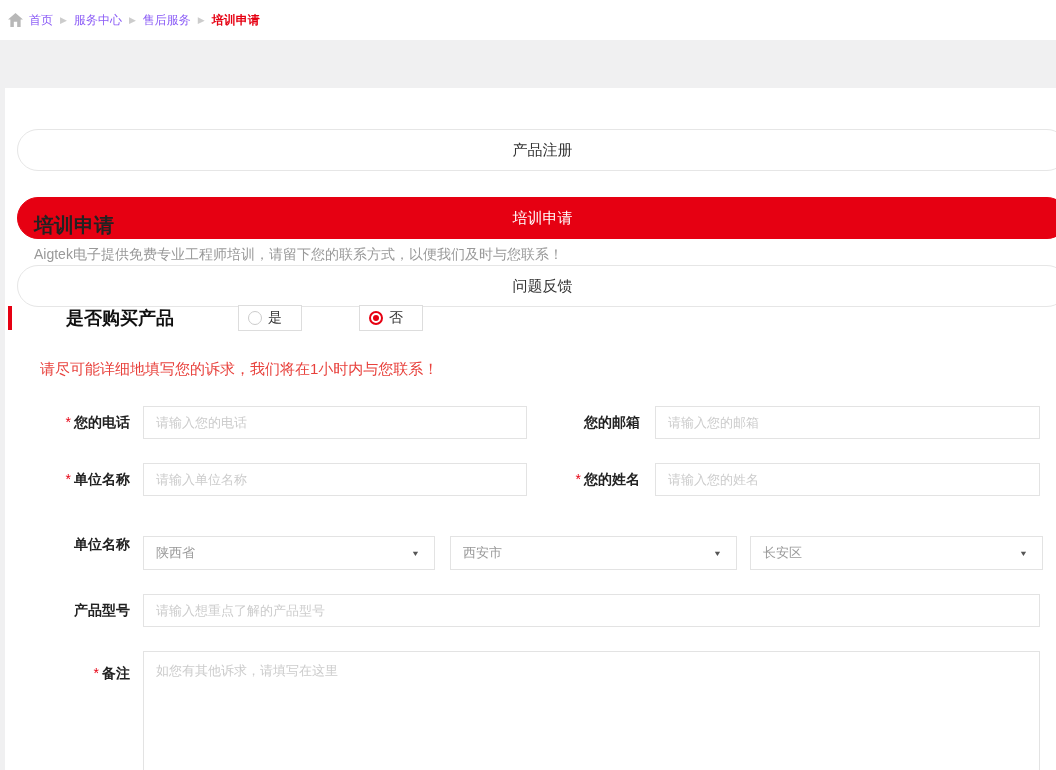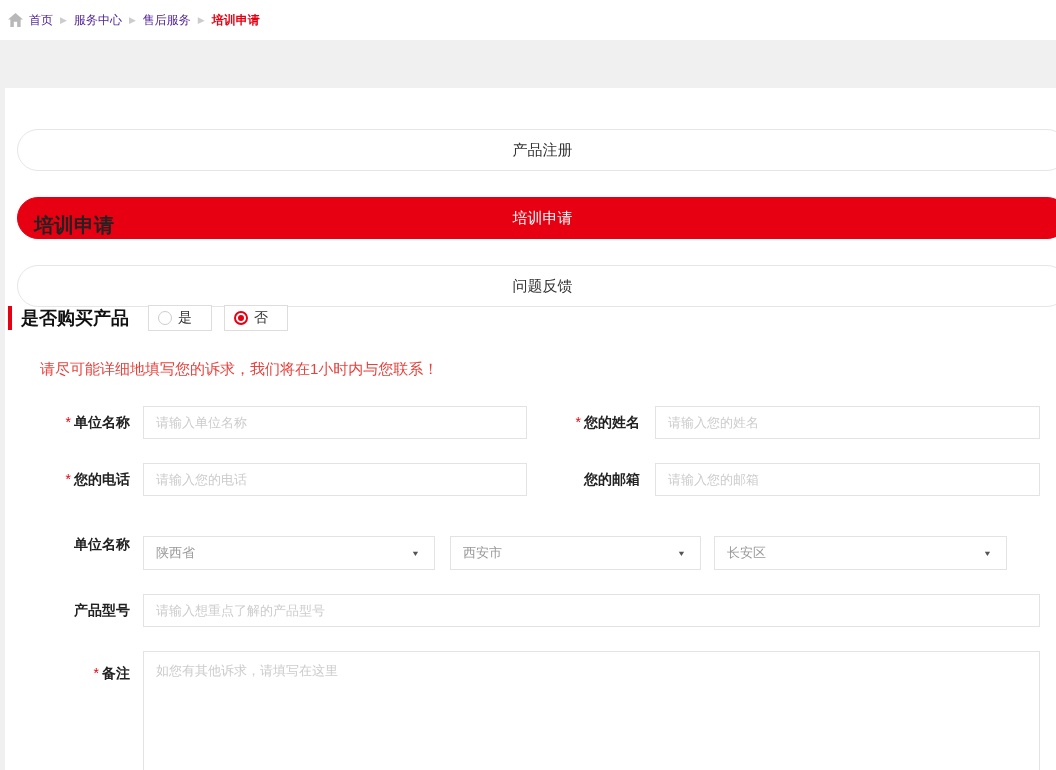--- a/index.html
+++ b/index.html
@@ -11,21 +11,21 @@
     overflow:hidden;
   }
 
   
   .topbar {
     position:absolute; top:0; left:0; width:1056px; height:40px;
     background:#fff; display:flex; align-items:center; padding-left:8px;
   }
   .home-icon { display:flex; align-items:center; margin-right:6px; }
   .home-icon svg { width:15px; height:14px; fill:#b8b8b8; display:block; }
-  .crumb { font-size:12px; color:#4c1d95; cursor:pointer; }
+  .crumb { font-size:12px; color:#8b5cf6; cursor:pointer; }
   .crumb.current { color:#e60012; font-weight:bold; cursor:default; }
   .sep { font-size:9px; color:#ccc; margin:0 7px; }
 
   
   .card {
     position:absolute; top:88px; left:5px; width:1051px; height:682px;
     background:#fff;
   }
 
   
@@ -37,21 +37,21 @@
     height:42px; line-height:40px; padding:0 28px; border-radius:21px;
     border:1px solid #e6e6e6; background:#fff; font-size:15px; color:#333;
     cursor:pointer; font-family:inherit;
   }
   .tab.active { background:#e60012; border-color:#e60012; color:#fff; }
 
   .title { position:absolute; top:124px; left:29px; font-size:20px; font-weight:bold; color:#222; }
   .subtitle { position:absolute; top:158px; left:29px; font-size:14px; color:#999; }
 
   
-  .section { position:absolute; top:217px; left:3px; display:flex; align-items:center; }
+  .section { position:absolute; top:217px; left:3px; display:flex; align-items:center;gap:45px; }
   .redbar { width:4px; height:24px; background:#e60012; margin-right:9px; }
   .section-label { font-size:18px; font-weight:bold; color:#111; }
   .radio-box {
     width:64px; height:26px; border:1px solid #ddd; background:#fff;
     display:flex; align-items:center; padding-left:9px; cursor:pointer;
   }
   .radio-box.first { margin-left:19px; }
   .radio-box.second { margin-left:12px; }
   .radio-circle {
     width:14px; height:14px; border-radius:50%;
@@ -88,21 +88,21 @@
   .w-left { width:384px; }
   .w-right { width:385px; }
   .w-full { width:897px; }
   .select {
     height:34px; border:1px solid #e3e3e3; background:#fff; cursor:pointer;
     display:flex; align-items:center; justify-content:space-between;
     padding:0 14px 0 12px; font-size:13px; color:#999;margin-top:16px;
   }
   .select .caret { font-size:9px; color:#555; transform:scaleY(.85); }
   .sel1 { width:292px; margin-right:15px; }
-  .sel2 { width:251px; margin-right:13px; }
+  .sel2 { width:287px; margin-right:13px; }
   .sel3 { width:293px; }
   .ta {
     width:897px; height:126px; border:1px solid #e3e3e3; padding:10px 12px;
     font-size:13px; color:#333; resize:none; outline:none; font-family:inherit;
   }
   .ta::placeholder { color:#ccc; }
 </style>
 </head>
 <body>
 
@@ -123,62 +123,63 @@
 
 <div class="card">
 
   <div class="tabs">
     <button class="tab">产品注册</button>
     <button class="tab active">培训申请</button>
     <button class="tab">问题反馈</button>
   </div>
 
   <h1 class="title">培训申请</h1>
+  <div class="subtitle">Aigtek电子提供免费专业工程师培训，请留下您的联系方式，以便我们及时与您联系！</div>
 
   <div class="section">
     <div class="redbar"></div>
     <div class="section-label">是否购买产品</div>
     <div class="radio-box first">
       <span class="radio-circle"></span>
       <span class="radio-label">是</span>
     </div>
     <div class="radio-box second">
       <span class="radio-circle checked"></span>
       <span class="radio-label">否</span>
     </div>
   </div>
 
   <div class="notice">请尽可能详细地填写您的诉求，我们将在1小时内与您联系！</div>
 
   <div class="form">
 
     <div class="frow">
       <div class="lbl">
+        <span class="star">*</span><span>您的电话</span>
+      </div>
+      <input class="inp w-left" placeholder="请输入您的电话" style="">
+      <div class="lbl2">
+        <span>您的邮箱</span>
+      </div>
+      <input class="inp w-right" placeholder="请输入您的邮箱" style="">
+    </div>
+
+    <div class="frow">
+      <div class="lbl">
         <span class="star">*</span><span>单位名称</span>
       </div>
       <input class="inp w-left" placeholder="请输入单位名称" style="">
       <div class="lbl2">
         <span class="star">*</span><span>您的姓名</span>
       </div>
       <input class="inp w-right" placeholder="请输入您的姓名" style="">
     </div>
 
     <div class="frow">
       <div class="lbl">
-        <span class="star">*</span><span>您的电话</span>
-      </div>
-      <input class="inp w-left" placeholder="请输入您的电话" style="">
-      <div class="lbl2">
-        <span>您的邮箱</span>
-      </div>
-      <input class="inp w-right" placeholder="请输入您的邮箱" style="">
-    </div>
-
-    <div class="frow">
-      <div class="lbl">
         <span>单位名称</span>
       </div>
       <div class="select sel1">
         <span>陕西省</span>
         <span class="caret">▼</span>
       </div>
       <div class="select sel2">
         <span>西安市</span>
         <span class="caret">▼</span>
       </div>

